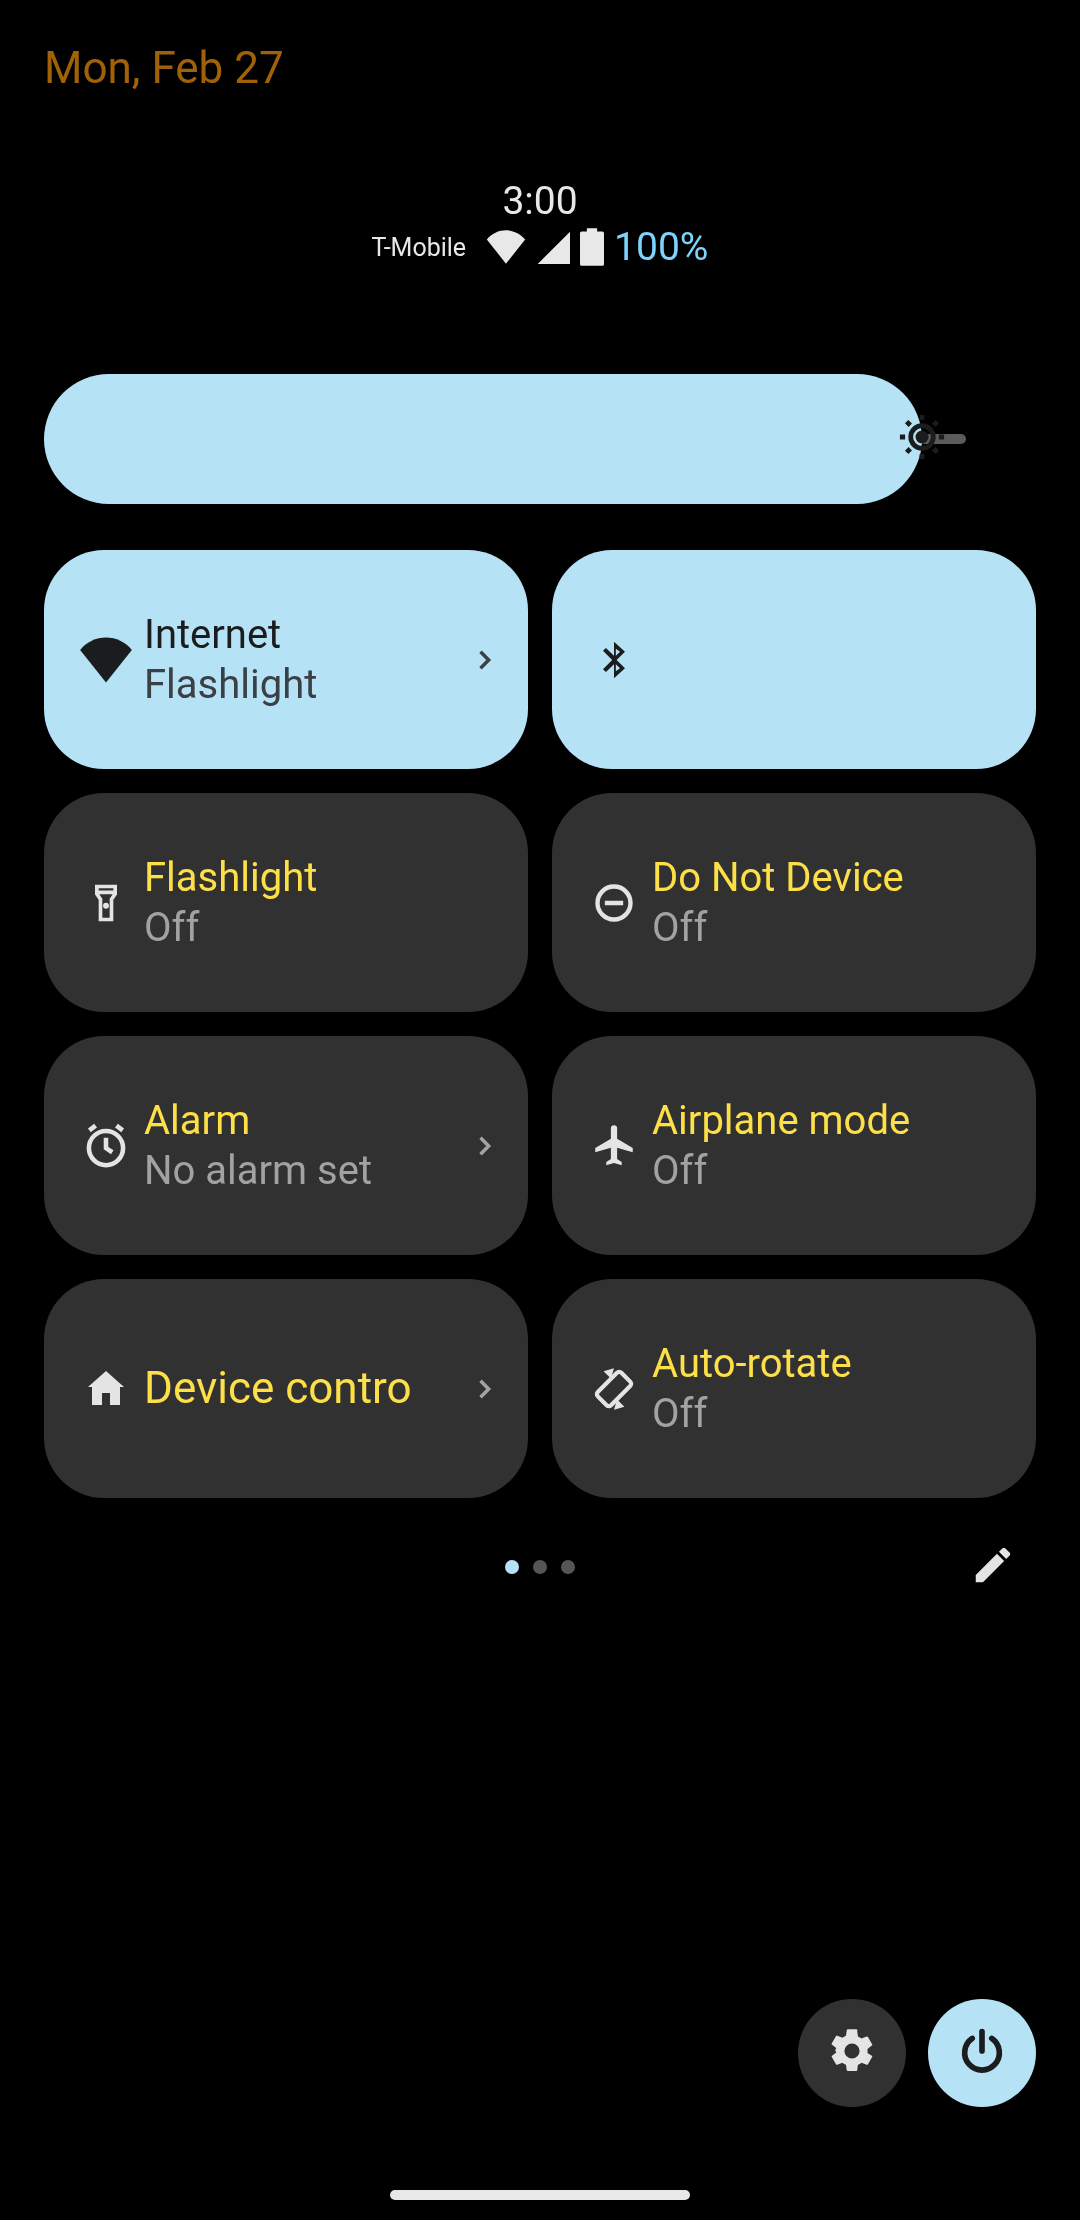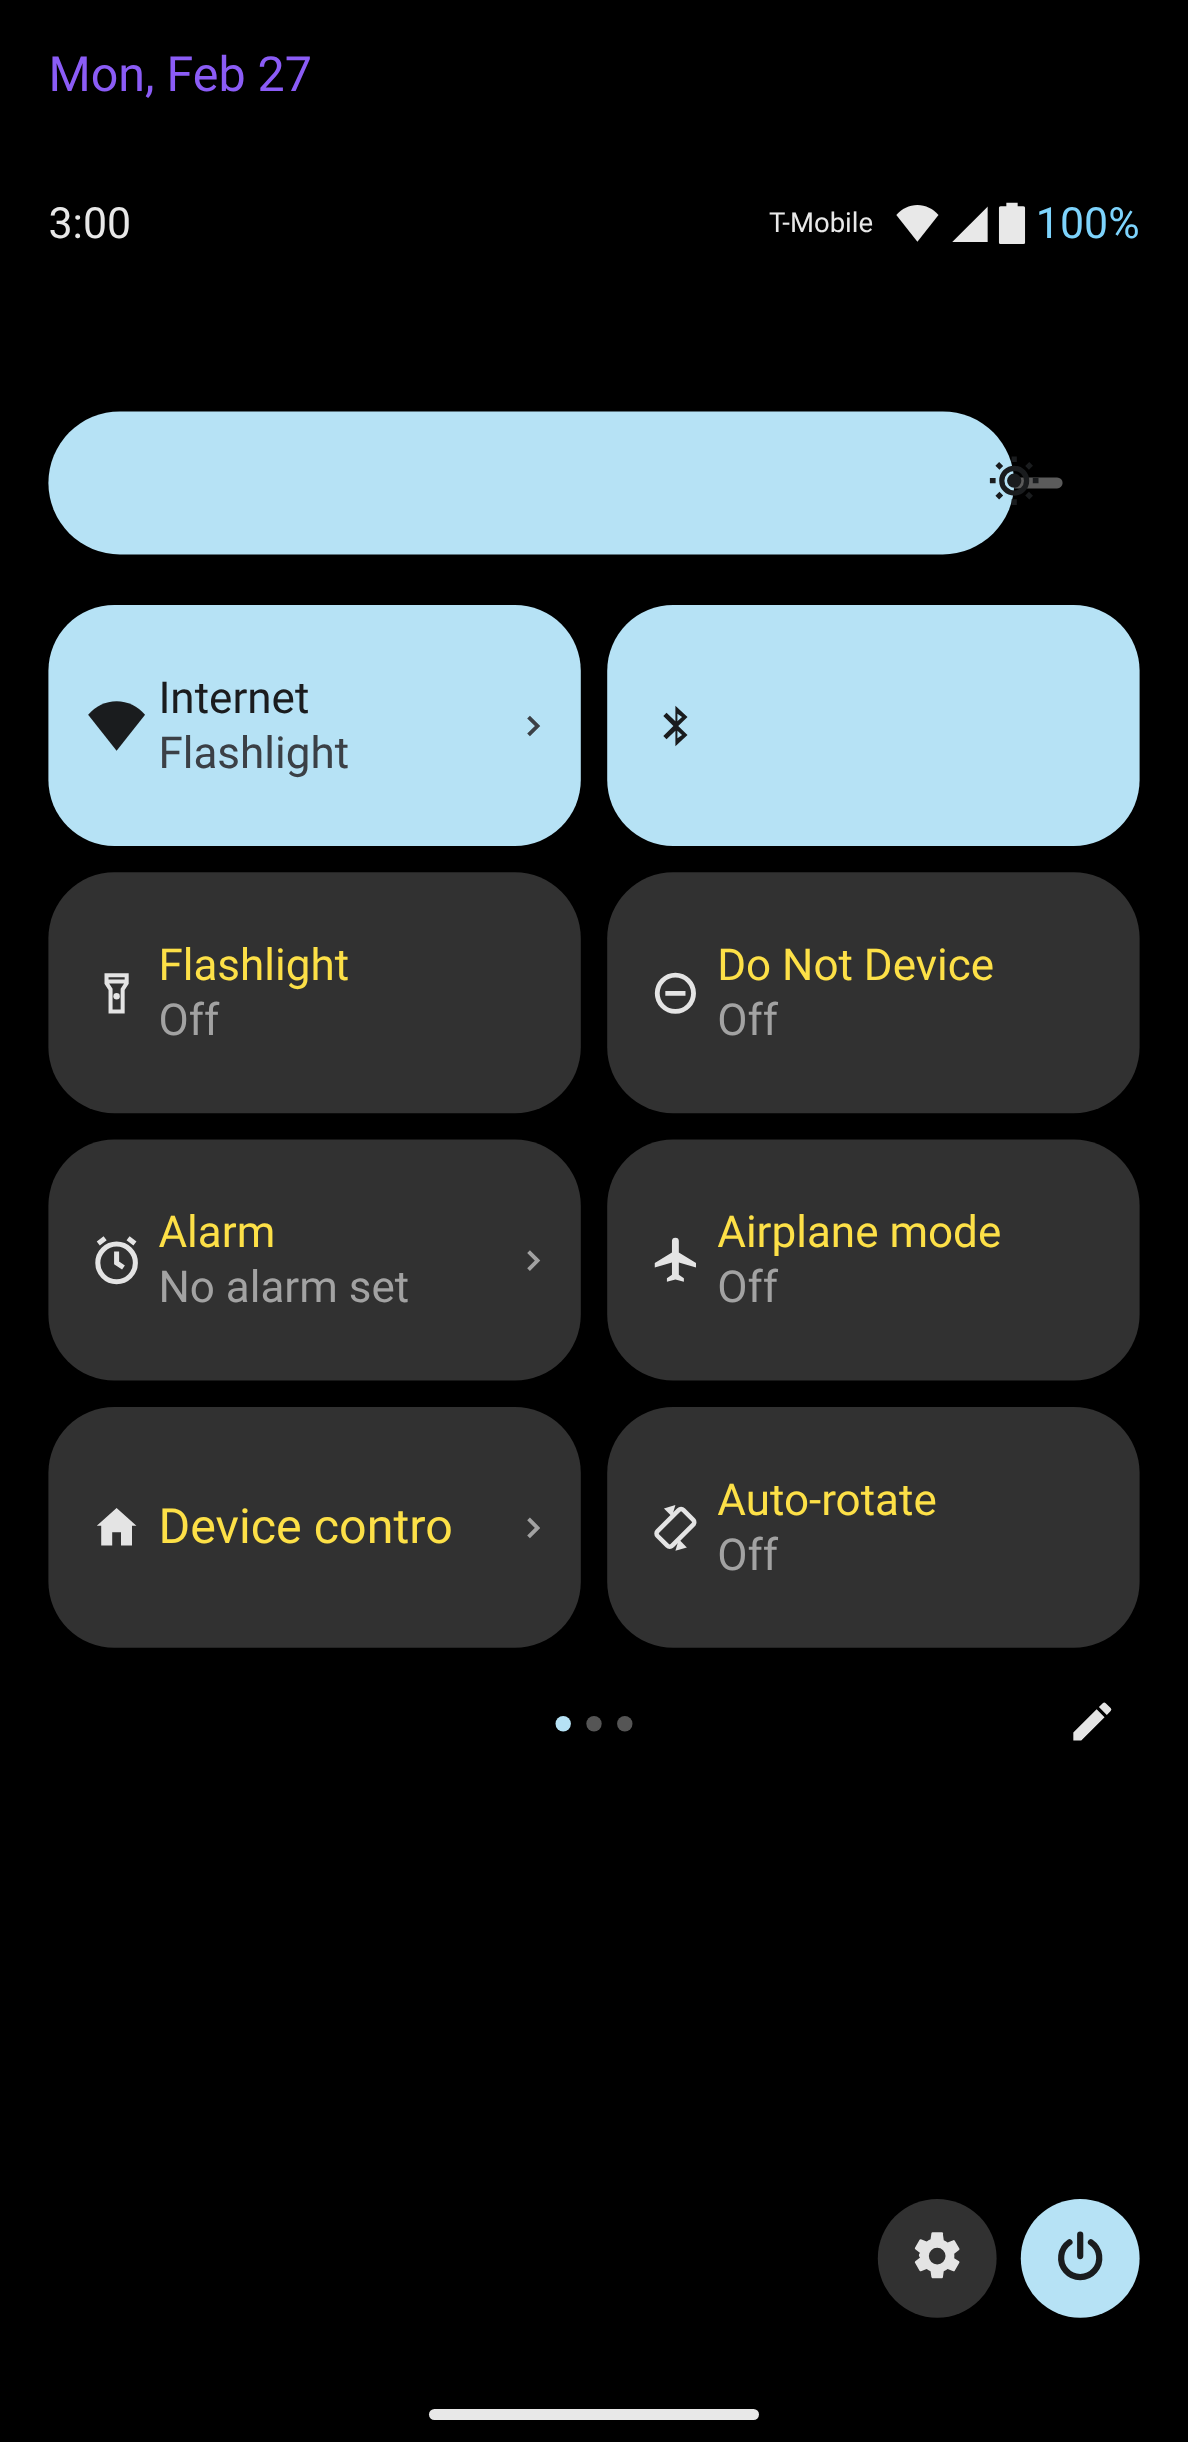--- a/index.html
+++ b/index.html
@@ -13,32 +13,33 @@
       overflow: hidden;
     }
 
     
     .date {
       position: absolute;
       top: 42px;
       left: 44px;
       font-size: 44px;
       font-weight: 400;
-      color: #8b5cf6;
+      color: #a16207;
     }
 
     
     .statusbar {
       position: absolute;
       top: 178px;
       left: 44px;
       right: 44px;
       height: 50px;
       display: flex;
       align-items: center;
+      flex-direction: column;
     }
     .sb-time { font-size: 39px; color: #e8e8e8; }
     .sb-spacer { flex: 1 1 auto; }
     .sb-right { display: flex; align-items: center; gap: 10px; }
     .sb-carrier { font-size: 25px; color: #e8e8e8; margin-right: 10px; }
     .sb-batt { font-size: 39px; color: #7dd3fc; margin-left: 0; }
     .sb-icon { display: inline-flex; }
 
     
     .brightness-wrap {

